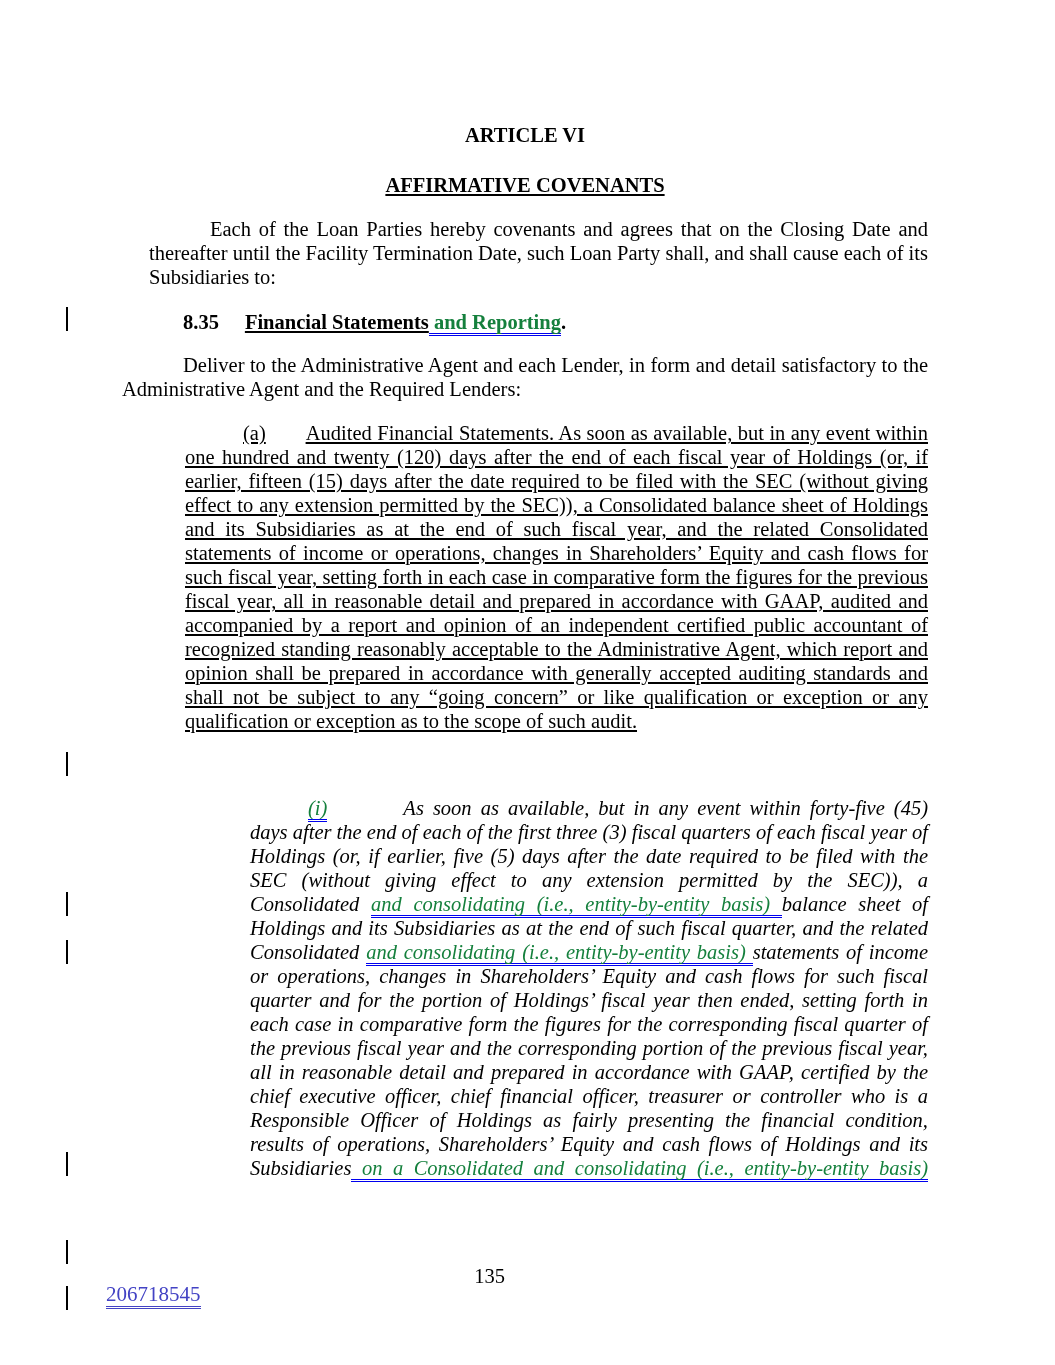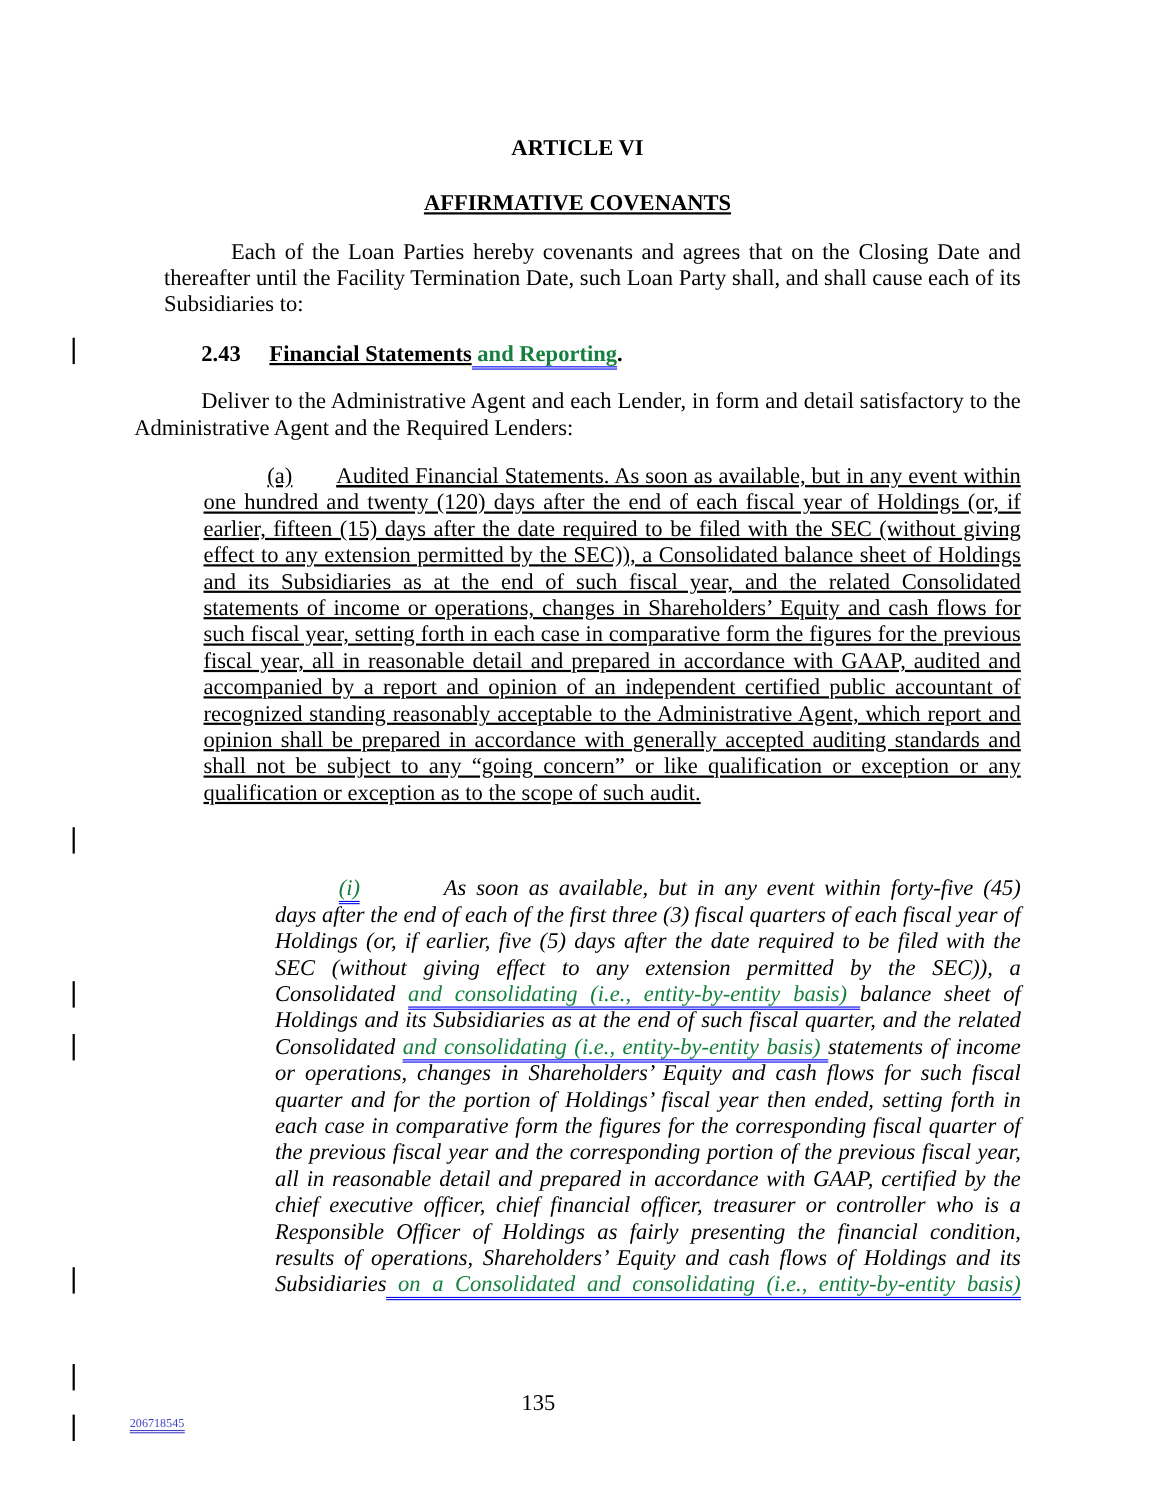--- a/index.html
+++ b/index.html
@@ -46,22 +46,22 @@
   #pageno {
     position: absolute;
     top: 1264px;
     left: 0;
     width: 100%;
     text-align: center;
   }
   #docid {
     position: absolute;
     top: 1285px;
-    left: 118px;
-    font-size: 11px;
+    left: 106px;
+    font-size: 21px;
     line-height: 19px;
   }
   #docid span {
     color: #4343c4;
     border-bottom: 3px double #4343c4;
   }
 </style>
 </head>
 <body>
 
@@ -76,21 +76,21 @@
   <div class="change-bar" style="top:1286px"></div>
 
   <div class="content">
 
     <p id="h-article" class="center b">ARTICLE VI</p>
 
     <p id="h-cov" class="center b u">AFFIRMATIVE COVENANTS</p>
 
     <p id="p-intro" class="just">Each of the Loan Parties hereby covenants and agrees that on the Closing Date and thereafter until the Facility Termination Date, such Loan Party shall, and shall cause each of its Subsidiaries to:</p>
 
-    <p id="h-601" class="b"><span>2.43</span><span class="tab tab-601"></span><span class="u">Financial Statements</span><span class="ins"> and Reporting</span><span>.</span></p>
+    <p id="h-601" class="b"><span>8.35</span><span class="tab tab-601"></span><span class="u">Financial Statements</span><span class="ins"> and Reporting</span><span>.</span></p>
 
     <p id="p-deliver" class="just">Deliver to the Administrative Agent and each Lender, in form and detail satisfactory to the Administrative Agent and the Required Lenders:</p>
 
     <p id="p-a" class="just"><span>(a)</span><span class="tab tab-ab"></span><span class="u">Audited Financial Statements</span><span>. As soon as available, but in any event within one hundred and twenty (120) days after the end of each fiscal year of Holdings (or, if earlier, fifteen (15) days after the date required to be filed with the SEC (without giving effect to any extension permitted by the SEC)), a Consolidated balance sheet of Holdings and its Subsidiaries as at the end of such fiscal year, and the related Consolidated statements of income or operations, changes in Shareholders’ Equity and cash flows for such fiscal year, setting forth in each case in comparative form the figures for the previous fiscal year, all in reasonable detail and prepared in accordance with GAAP, audited and accompanied by a report and opinion of an independent certified public accountant of recognized standing reasonably acceptable to the Administrative Agent, which report and opinion shall be prepared in accordance with generally accepted auditing standards and shall not be subject to any “going concern” or like qualification or exception or any qualification or exception as to the scope of such audit.</span></p>
 
 
     <p id="p-i" class="just"><span class="ins">(i)</span><span class="tab tab-i"></span><span>As soon as available, but in any event within forty-five (45) days after the end of each of the first three (3) fiscal quarters of each fiscal year of Holdings (or, if earlier, five (5) days after the date required to be filed with the SEC (without giving effect to any extension permitted by the SEC)), a Consolidated </span><span class="ins">and consolidating (i.e., entity-by-entity basis) </span><span>balance sheet of Holdings and its Subsidiaries as at the end of such fiscal quarter, and the related Consolidated </span><span class="ins">and consolidating (i.e., entity-by-entity basis) </span><span>statements of income or operations, changes in Shareholders’ Equity and cash flows for such fiscal quarter and for the portion of Holdings’ fiscal year then ended, setting forth in each case in comparative form the figures for the corresponding fiscal quarter of the previous fiscal year and the corresponding portion of the previous fiscal year, all in reasonable detail and prepared in accordance with GAAP, certified by the chief executive officer, chief financial officer, treasurer or controller who is a Responsible Officer of Holdings as fairly presenting the financial condition, results of operations, Shareholders’ Equity and cash flows of Holdings and its Subsidiaries</span><span class="ins"> on a Consolidated and consolidating (i.e., entity-by-entity basis)</span></p>
 
   </div>
 

